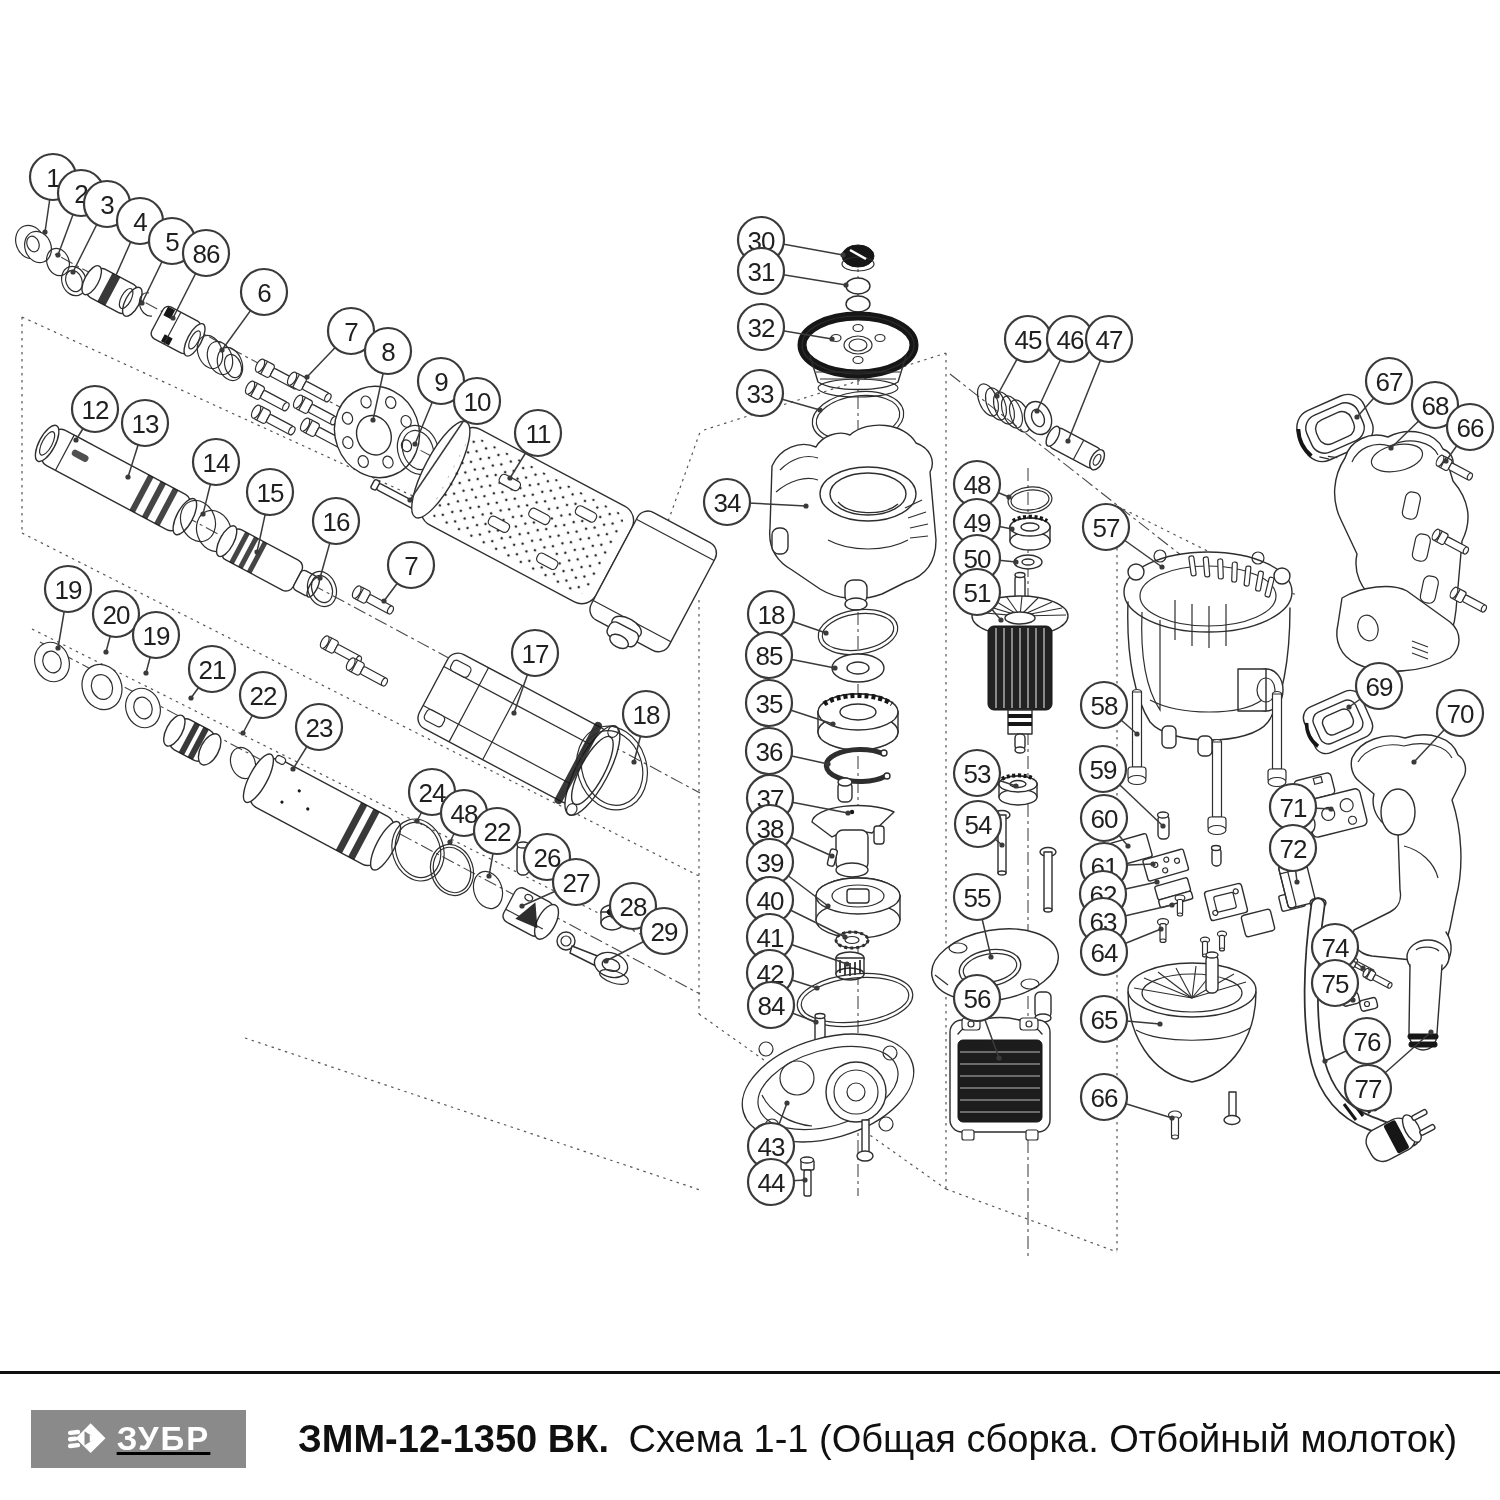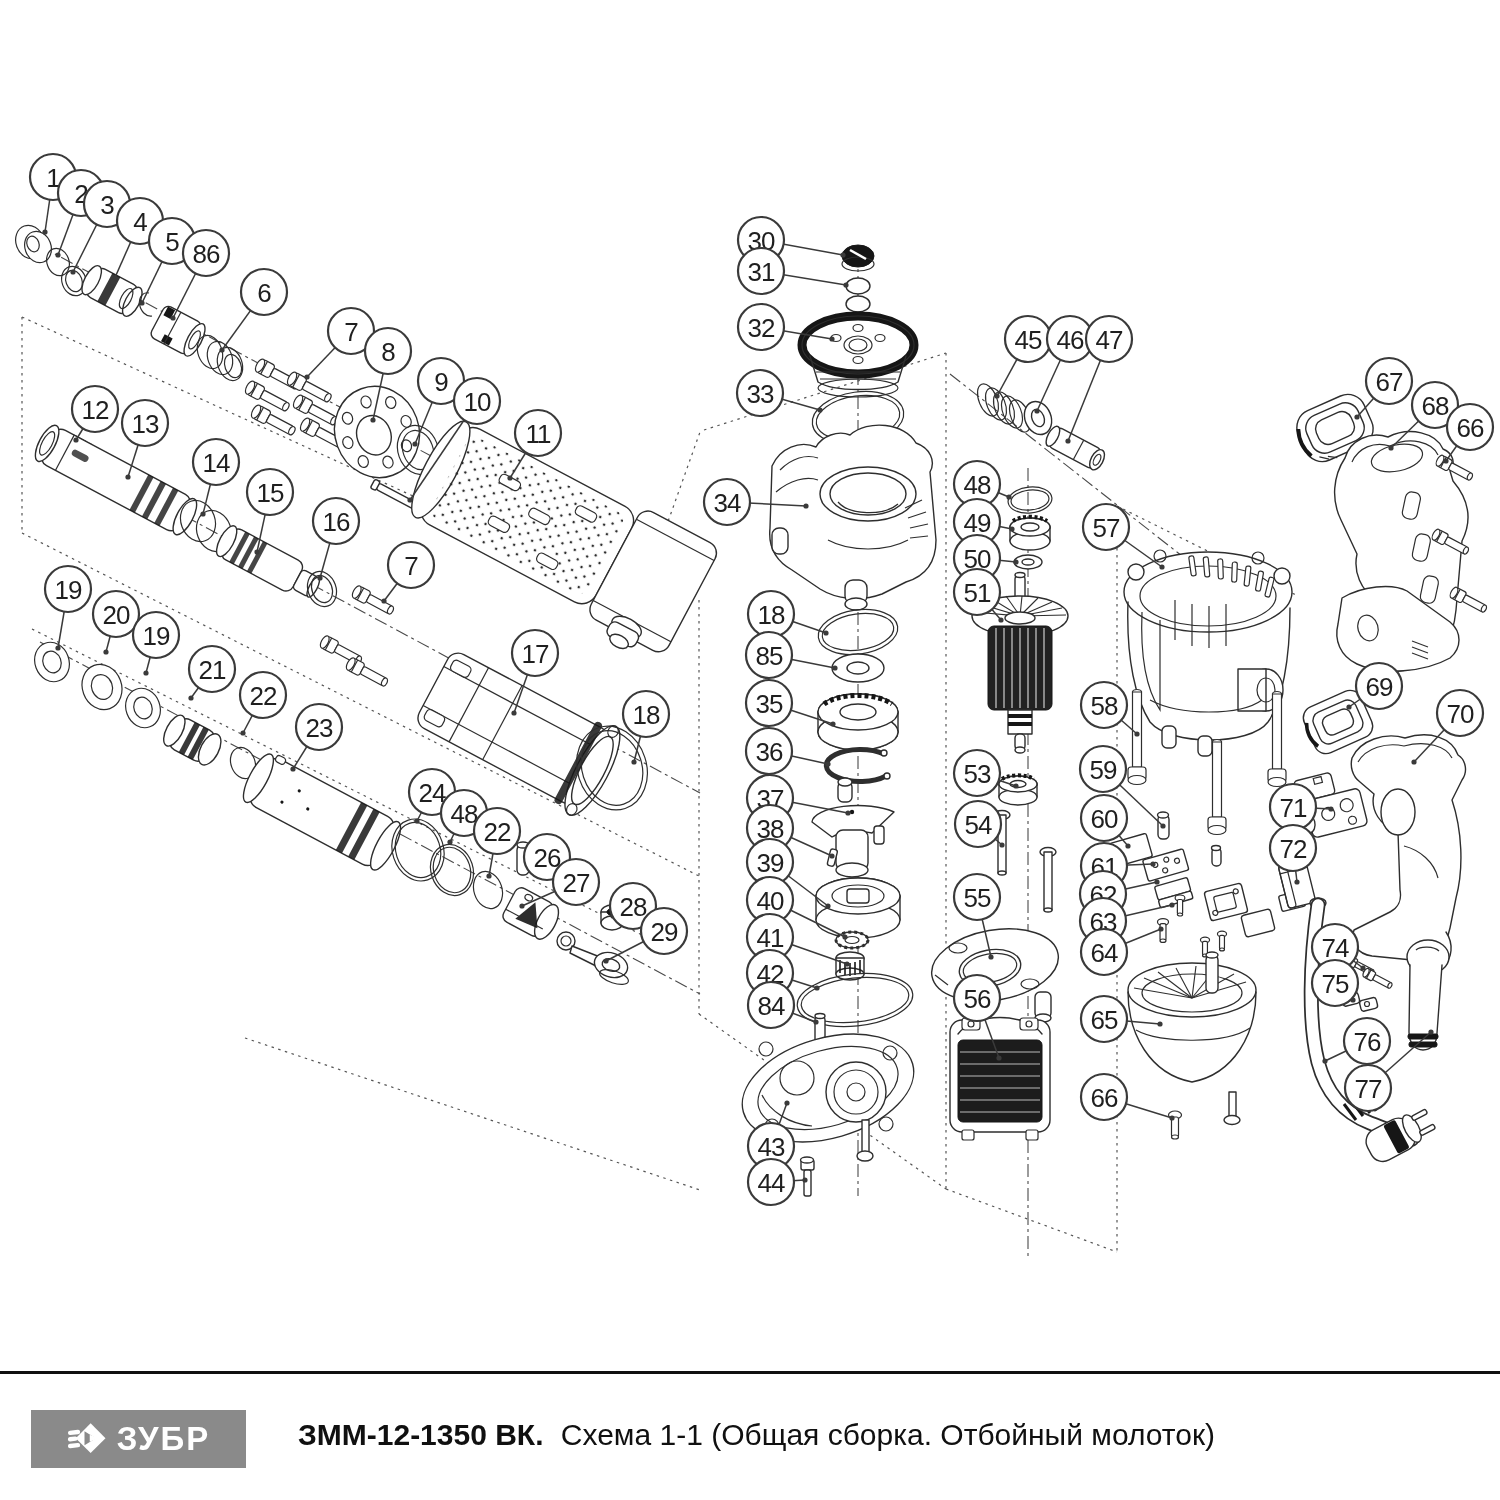--- a/index.html
+++ b/index.html
@@ -15,23 +15,23 @@
   .dks {fill:#161616;stroke:#161616;}
   .guide{stroke:#555;fill:none;stroke-width:1.2;stroke-dasharray:2.5 4.5;}
   .axis {stroke:#4a4a4a;fill:none;stroke-width:1.1;stroke-dasharray:13 4 3 4;}
   .callout-circle{fill:#fff;stroke:#3a3a3a;stroke-width:2.2;}
   .callout-num{fill:#1f1f1f;font-size:26px;letter-spacing:-1px;}
   .leader{stroke:#3a3a3a;stroke-width:1.5;fill:none;}
   .leader-dot{fill:#3a3a3a;stroke:none;}
   #footer{position:absolute;left:0;top:1371px;width:1500px;height:129px;
           border-top:3px solid #101010;background:#fff;}
   #logo{position:absolute;left:31px;top:36px;width:215px;height:58px;background:#8a8a8a;
-        display:flex;align-items:center;justify-content:center;gap:8px;}
+        display:flex;align-items:center;justify-content:center;gap:8px;text-decoration:underline;}
   #logo .brand{color:#fff;font-weight:800;font-size:33px;letter-spacing:2px;}
-  #title{position:absolute;left:298px;top:44px;white-space:nowrap;font-size:30px;color:#101010;}
+  #title{position:absolute;left:298px;top:44px;white-space:nowrap;font-size:38px;color:#101010;}
   #title .b{font-weight:700;}
   #title .r{font-weight:400;margin-left:9px;}
 </style>
 </head>
 <body>
 
 
 
 <svg id="diagram" width="1500" height="1371" viewBox="0 0 1500 1371" xmlns="http://www.w3.org/2000/svg">
   <defs>

